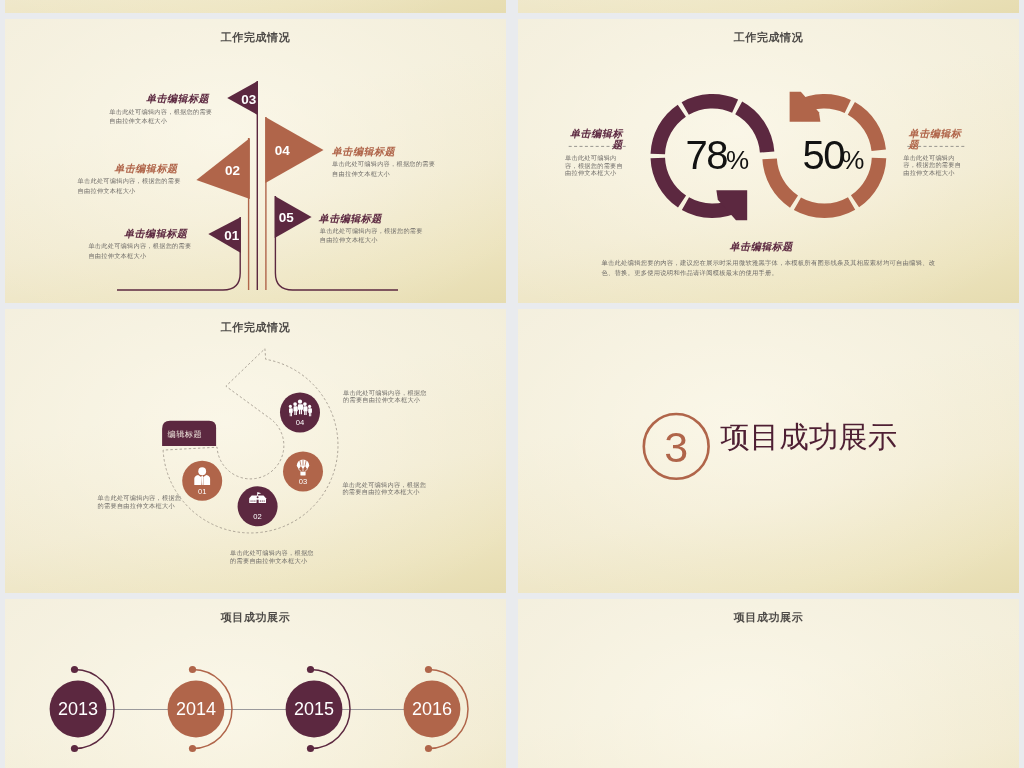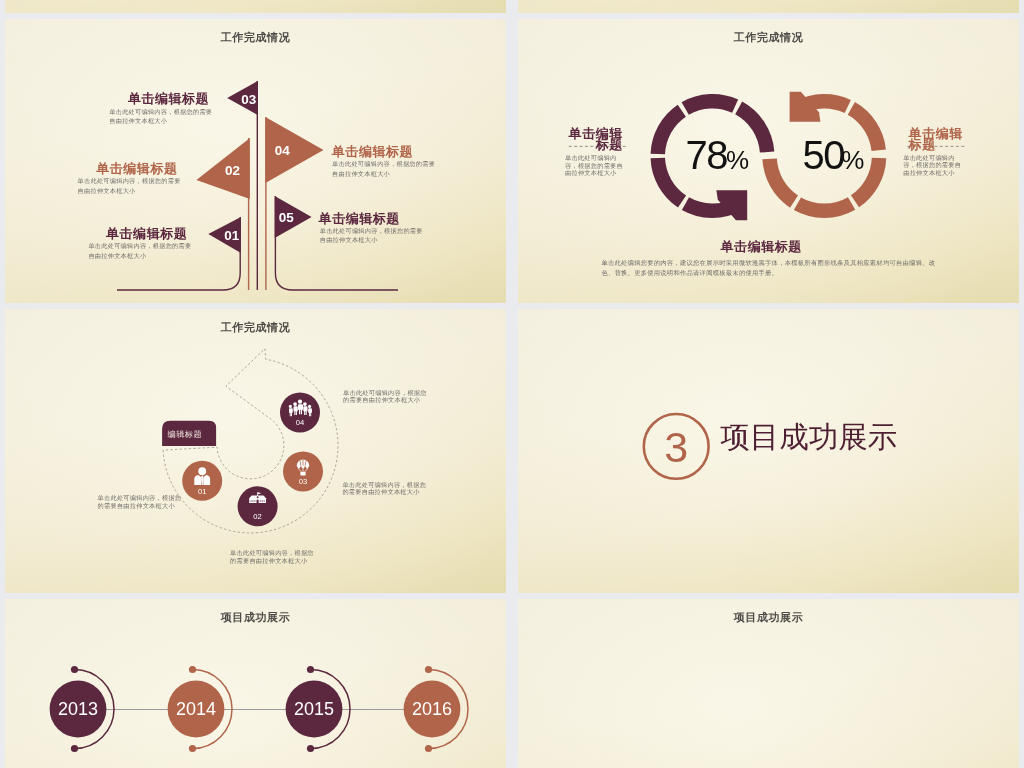--- a/index.html
+++ b/index.html
@@ -22,21 +22,21 @@
   .s6{left:518px;top:599px;width:501px;height:284px;}
   .title.t1{top:11px;font-size:11px;}
   .flagsvg,.abs{position:absolute;left:0;top:0;}
   .yr{font-family:"Liberation Sans",sans-serif;font-size:18px;fill:#fff;text-anchor:middle;}
   .pct{font-family:"Liberation Sans",sans-serif;font-size:40px;letter-spacing:-1.5px;fill:#121212;}
   .pcts{font-family:"Liberation Sans",sans-serif;font-size:26px;fill:#121212;letter-spacing:-1px;}
   .fnum{font-family:"Liberation Sans",sans-serif;font-size:13.5px;font-weight:bold;fill:#fff;}
   .fnum.e{text-anchor:end;}
   .fnum.s{text-anchor:start;}
   .txt{position:absolute;left:0;top:0;}
-  .txt .h{position:absolute;font-size:13px;line-height:11px;font-weight:bold;letter-spacing:.55px;text-align:right;}
+  .txt .h{position:absolute;font-size:10px;line-height:11px;font-weight:bold;letter-spacing:.55px;text-align:right;font-style:italic;}
   .txt .h.la{text-align:left;}
   .txt .hp{color:#5c2840;}
   .txt .ht{color:#b0654a;}
   .txt .b{position:absolute;font-size:6.2px;color:#6f6c68;line-height:9.4px;width:108px;letter-spacing:.25px;text-align:left;}
   .txt .h.ctr{text-align:center;}
   .txt .ht2{color:#b0654a;}
   .txt .b.w63{width:63px;line-height:7.6px;}
   .txt .b.wfull{width:334px;line-height:9.9px;font-size:6.3px;letter-spacing:.25px;}
   .txt .b.w84{width:84px;line-height:7.7px;}
   .nnum{font-family:"Liberation Sans",sans-serif;font-size:7.6px;fill:#fff;text-anchor:middle;}

